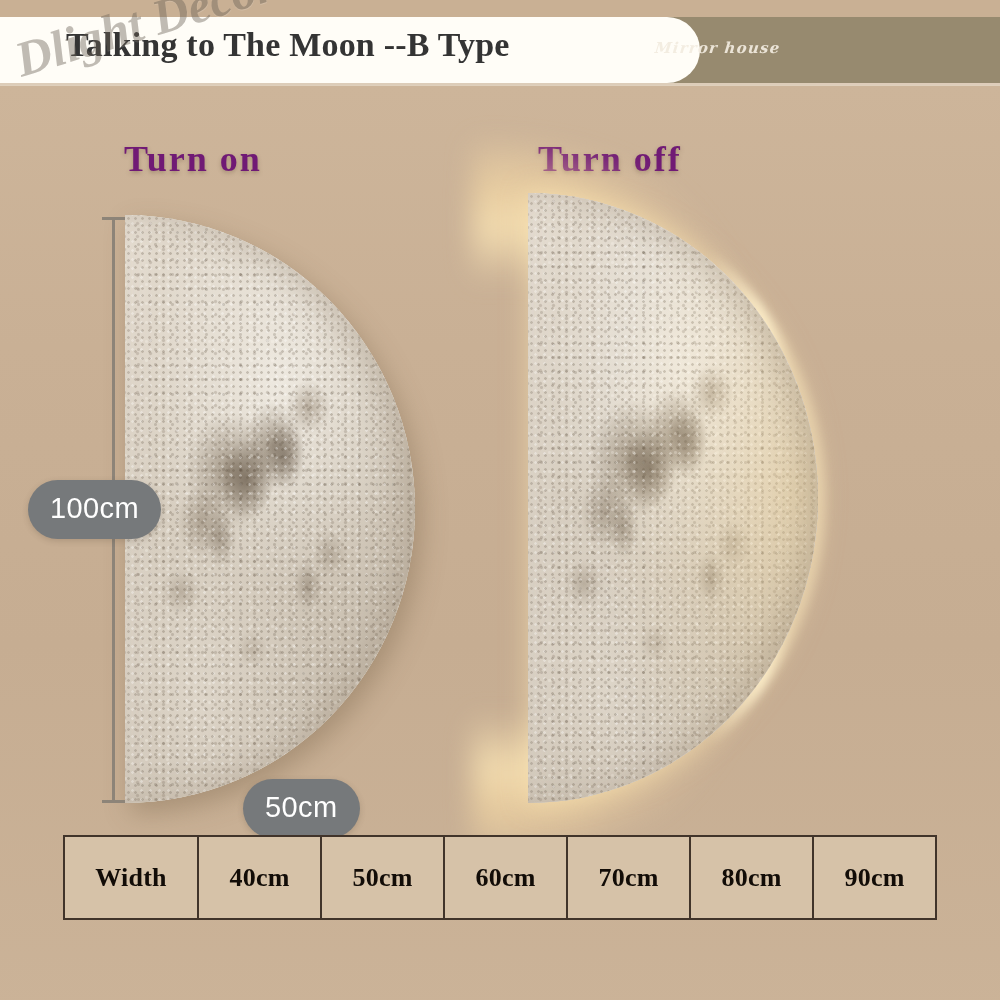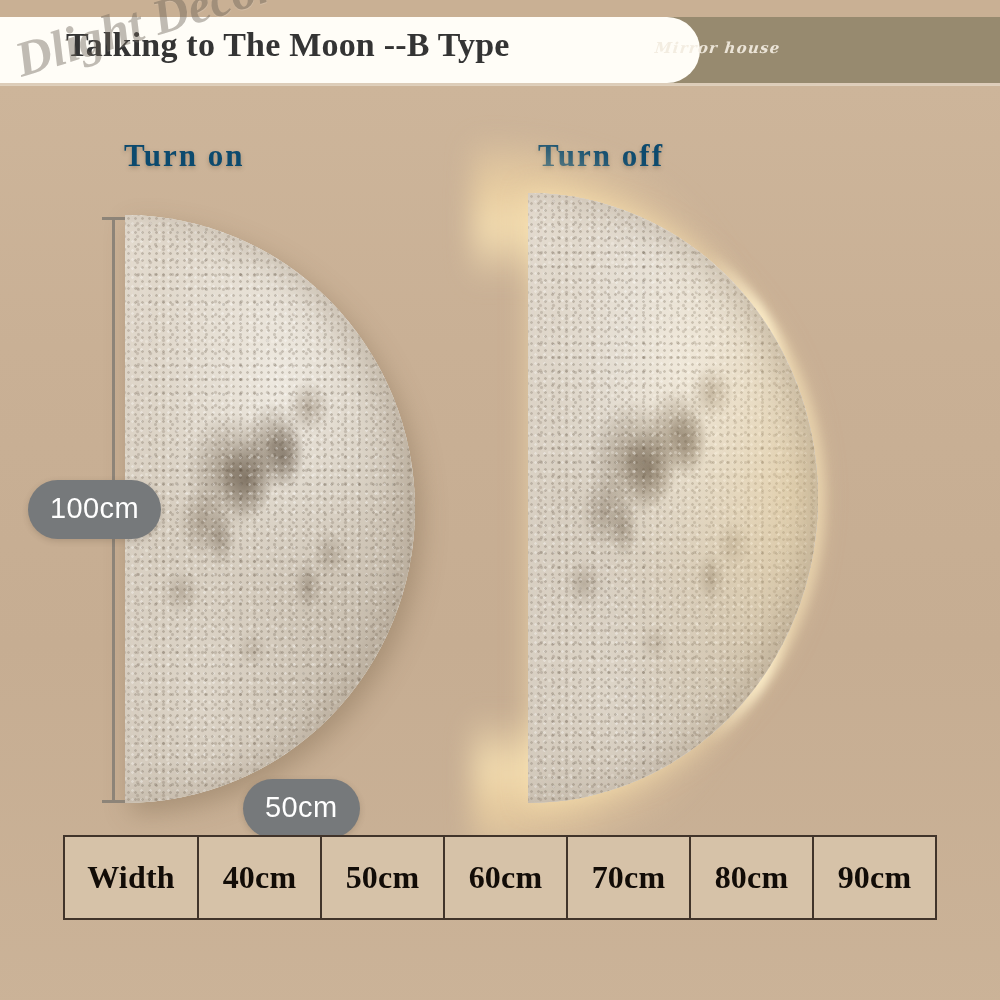--- a/index.html
+++ b/index.html
@@ -101,23 +101,23 @@
     transform-origin: left top;
     white-space: nowrap;
     pointer-events: none;
     text-shadow: 0 1px 0 rgba(255,255,255,.35);
   }
 
   
   .state-label {
     position: absolute;
     font-family: "Liberation Serif", serif;
-    font-size: 31px;
-    font-weight: 700;
-    color: #0c4a6e;
+    font-size: 36px;
+    font-weight: 700;
+    color: #701a75;
     letter-spacing: 2px;
     text-shadow: 0 2px 4px rgba(90,70,45,.35);
     white-space: nowrap;
   }
   #label-on  { left: 124px; top: 121px; }
   #label-off { left: 538px; top: 121px; }
 
   
   .moon-wrap {
     position: absolute;
@@ -290,21 +290,21 @@
     border-collapse: collapse;
     table-layout: fixed;
     background: #d6c2a8;
   }
   #size-table td {
     border: 2px solid #41342a;
     height: 79px;
     text-align: center;
     vertical-align: middle;
     font-family: "Liberation Serif", serif;
-    font-size: 32px;
+    font-size: 26px;
     font-weight: 700;
     color: #120c07;
     background: #d6c2a8;
     letter-spacing: .2px;
   }
   #size-table td.rowhead { width: 130px; }
 </style>
 </head>
 <body>
 

